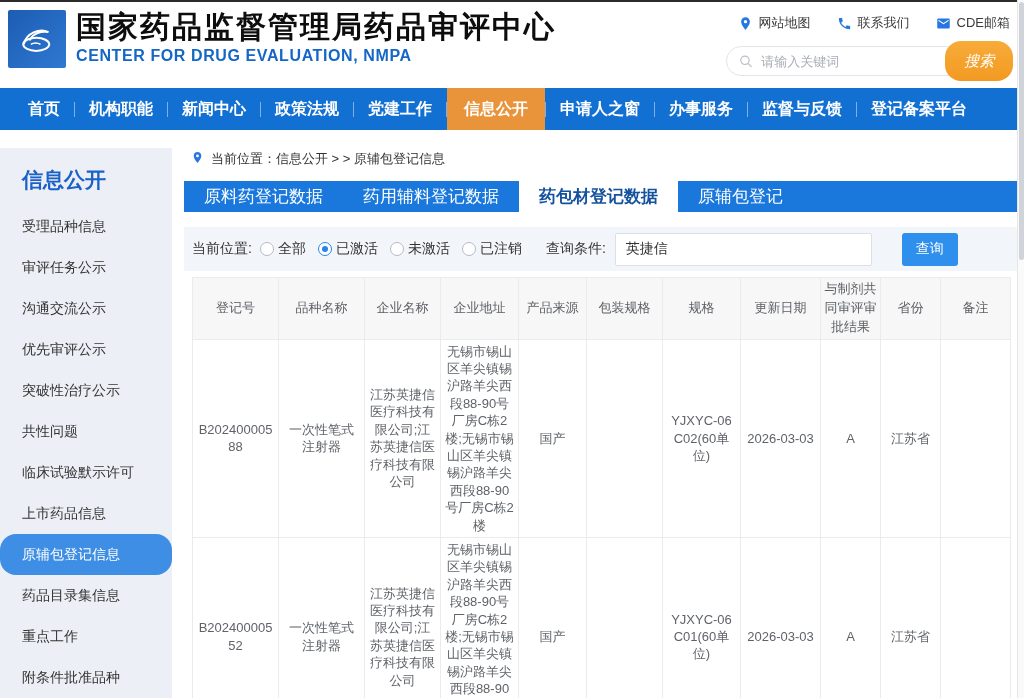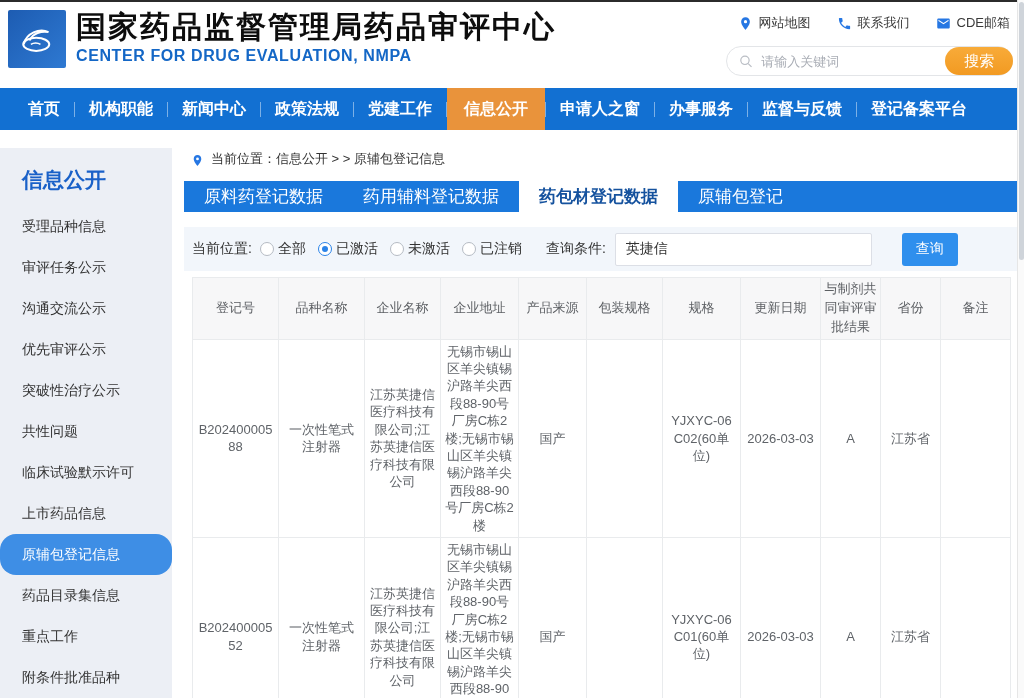--- a/index.html
+++ b/index.html
@@ -18,43 +18,43 @@
   .top-links { position:absolute; right:14px; top:12px; display:flex; gap:26px; }
   .top-link { display:flex; align-items:center; gap:6px; font-size:13px; color:#3a3a3a; cursor:pointer; }
   .top-link svg { width:15px; height:15px; fill:#2677e3; }
   .search-wrap { position:absolute; right:11px; top:44px; width:287px; height:30px;
     background:#fff; border:1px solid #e3e5e8; border-radius:16px;
     display:flex; align-items:center; }
   .search-wrap .mag { margin-left:12px; width:15px; height:15px; stroke:#b9bdc4; fill:none; stroke-width:2; }
   .search-input { flex:1; border:none; outline:none; font-size:13px; color:#333;
     padding:0 8px; background:transparent; }
   .search-input::placeholder { color:#a9adb5; }
-  .search-btn { width:71px; height:28px; margin-right:-1px; border:none; cursor:pointer;
+  .search-btn { width:71px; height:40px; margin-right:-1px; border:none; cursor:pointer;
     background:linear-gradient(180deg,#f8ab39,#f29a22); color:#fff; font-size:15px;
-    border-radius:16px; }
+    border-radius:16px;font-style:italic; }
 
   
   .nav { height:42px; background:#1270d2; display:flex; align-items:stretch;
     padding:0 14px; }
   .nav-item { display:flex; align-items:center; padding:0 14px; color:#fff;
     font-size:16px; font-weight:bold; cursor:pointer; white-space:nowrap; }
   .nav-item.active { background:#e9933b; padding:0 17px; }
   .nav-sep { width:1px; height:15px; background:rgba(255,255,255,.45); align-self:center; }
 
   
   .main { position:relative; height:568px; background:#fff; }
   .sidebar { position:absolute; left:0; top:18px; width:172px; height:550px;
     background:#eceff5; padding-top:16px; }
   .sb-title { font-size:21px; font-weight:bold; color:#1a61c8; margin:2px 0 12px 22px; }
   .sb-item { height:41px; display:flex; align-items:center; padding-left:22px;
     font-size:14px; color:#333; cursor:pointer; }
   .sb-item.active { background:#3e8ee5; color:#fff;border-radius:16px; }
 
   .content { position:absolute; left:184px; top:0; width:836px; }
-  .breadcrumb { margin-top:20px; display:flex; align-items:flex-end; gap:7px;
+  .breadcrumb { margin-top:20px; display:flex; align-items:flex-start; gap:7px;
     font-size:13px; color:#333; padding-left:7px; }
   .breadcrumb svg { width:13px; height:15px; fill:#2677e3; }
 
   .tabs { margin-top:13px; height:31px; background:#1a78dc; display:flex; }
   .tab { display:flex; align-items:center; padding:0 20px; font-size:17px;
     color:#fff; cursor:pointer; }
   .tab.active { background:#fff; color:#15529e; font-weight:bold; }
 
   .filterbar { margin-top:15px; height:44px; background:#f2f6fb;
     display:flex; align-items:center; font-size:14px; color:#333; padding-left:8px; }

